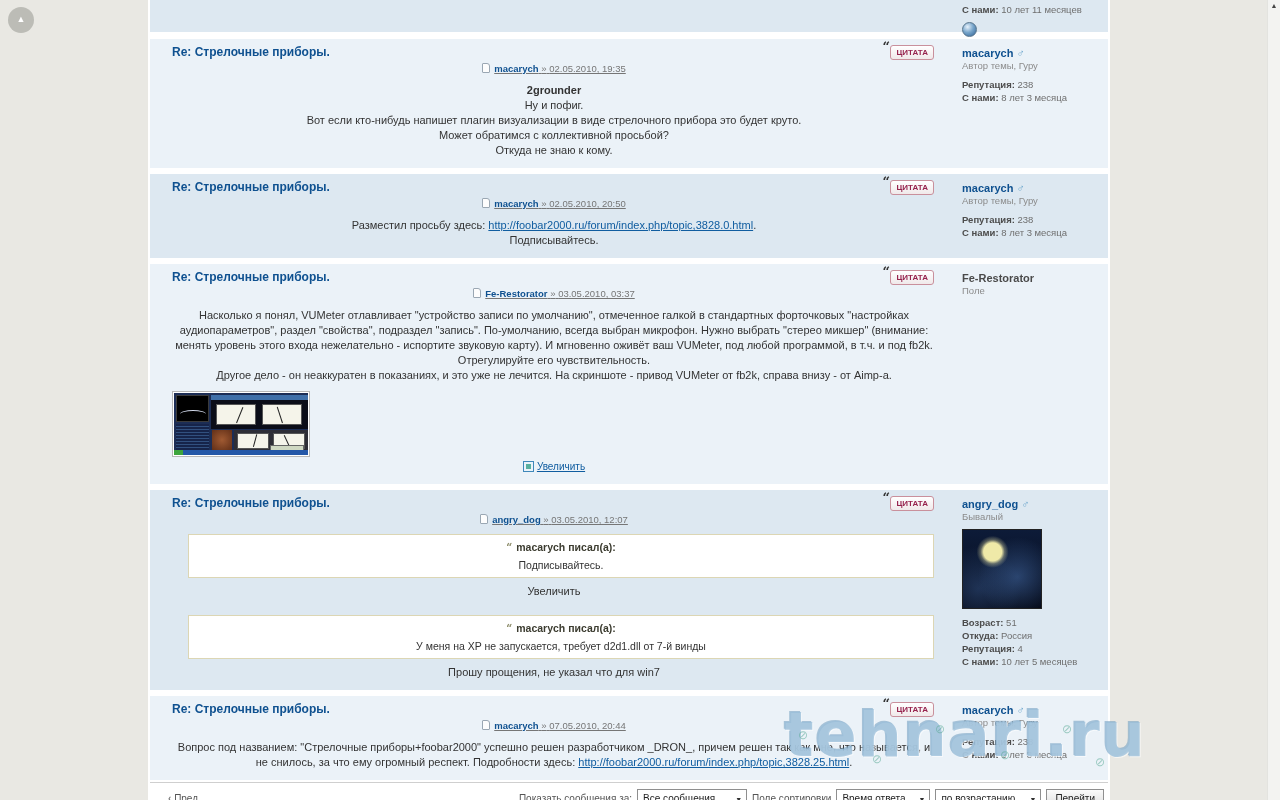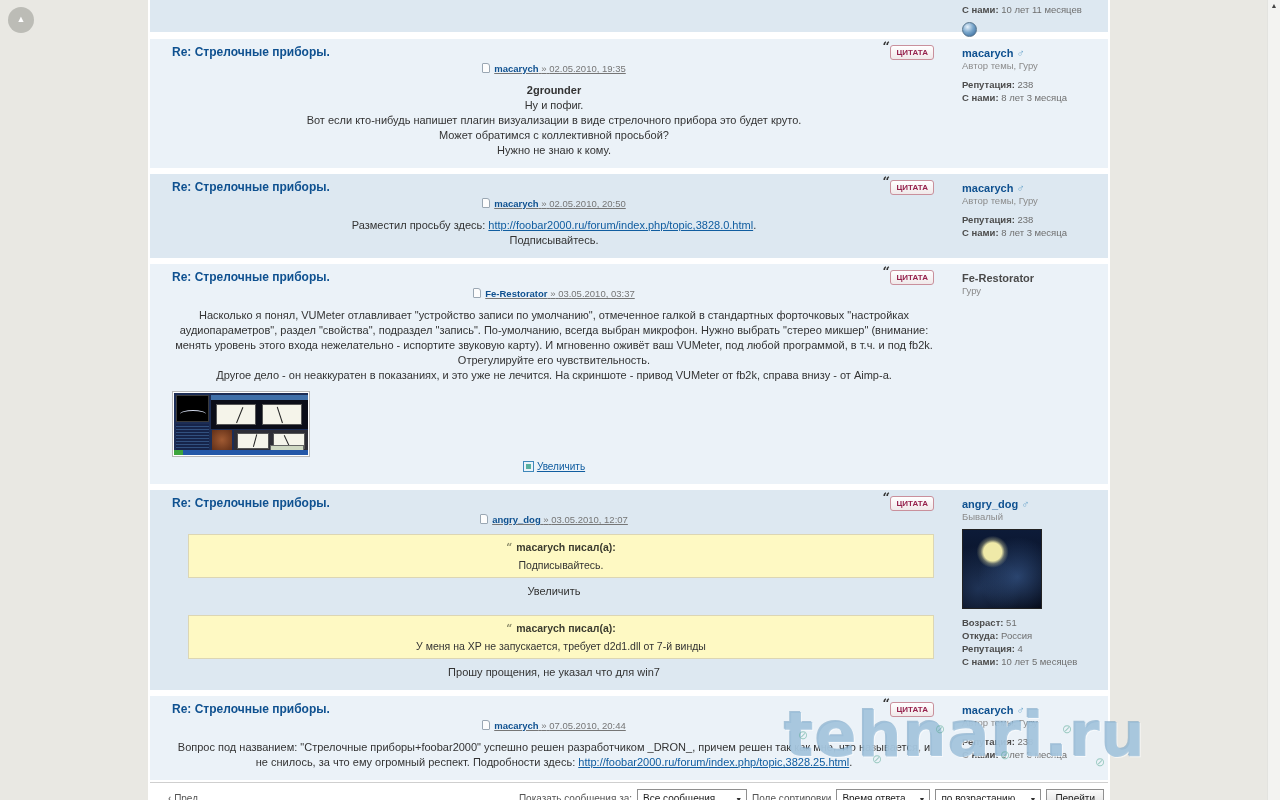--- a/index.html
+++ b/index.html
@@ -34,21 +34,21 @@
   .qmark { position:absolute; left:-9px; top:-7px; font-size:13px; font-weight:bold; color:#333;
     font-family:"DejaVu Serif", serif; }
   .pmeta { font-size:9.5px; color:#767676; margin:3px 0 9px 0;text-decoration:underline; }
   .doc-ico { display:inline-block; width:8px; height:10px; background:#fdfdfd; border:1px solid #9aa7b3;
     border-radius:1px 3px 1px 1px; vertical-align:-1px; margin-right:4px; }
   .author { color:#0f5190; font-weight:bold; }
   .pbody { font-size:11px; line-height:15px; color:#333; }
   .pbody .bold { font-weight:bold; }
   .blnk { color:#105da0; text-decoration:underline; }
 
-  .quotebox { background:#fef9c3; border:1px solid #dcd6b4; margin:6px 2px 6px 16px; padding:5px 9px;
+  .quotebox { background:#ffffff; border:1px solid #dcd6b4; margin:6px 2px 6px 16px; padding:5px 9px;
     font-size:10.5px; line-height:14px; }
   .qhead { font-weight:bold; color:#3c3c30; margin-bottom:4px; }
   .qhead .qm2 { font-family:"DejaVu Serif", serif; font-weight:bold; color:#8c8c6a; margin-right:4px; }
 
   
   .prof-name { font-size:11px; font-weight:bold; color:#0f5190; }
   .prof-name.guest { color:#4a4a4a; }
   .male { color:#6fa8cd; font-weight:normal; font-size:11px; }
   .prof-rank { font-size:9.5px; color:#8b8b8b; margin:1px 0 7px 0; }
   .pf { font-size:9.5px; color:#6e6e6e; line-height:13px; }
@@ -134,21 +134,21 @@
       <div class="phead">
         <span class="ptitle">Re: Стрелочные приборы.</span>
         <span class="quote-btn"><span class="qmark">“</span><span>ЦИТАТА</span></span>
       </div>
       <div class="pmeta"><span class="doc-ico"></span><a href="#" class="author">macarych</a> <span>»</span> <span>02.05.2010, 19:35</span></div>
       <div class="pbody">
         <div class="bold">2grounder</div>
         <div>Ну и пофиг.</div>
         <div>Вот если кто-нибудь напишет плагин визуализации в виде стрелочного прибора это будет круто.</div>
         <div>Может обратимся с коллективной просьбой?</div>
-        <div>Нужно не знаю к кому.</div>
+        <div>Откуда не знаю к кому.</div>
       </div>
     </div>
     <div class="post-prof">
       <div class="prof-name"><a href="#" class="prof-name">macarych</a> <span class="male">♂</span></div>
       <div class="prof-rank">Автор темы, Гуру</div>
       <div class="pf"><b>Репутация:</b> <span>238</span></div>
       <div class="pf"><b>С нами:</b> <span>8 лет 3 месяца</span></div>
     </div>
   </div>
 
@@ -211,21 +211,21 @@
               <div class="sc-task"></div>
               <div class="sc-start"></div>
             </div>
           </div>
           <div class="zoomline"><span class="zoom-ico"><i></i></span><a href="#" class="zoomlink">Увеличить</a></div>
         </div>
       </div>
     </div>
     <div class="post-prof">
       <div class="prof-name guest">Fe-Restorator</div>
-      <div class="prof-rank">Гуру</div>
+      <div class="prof-rank">Поле</div>
     </div>
   </div>
 
   <div class="post bg2">
     <div class="post-main">
       <div class="phead">
         <span class="ptitle">Re: Стрелочные приборы.</span>
         <span class="quote-btn"><span class="qmark">“</span><span>ЦИТАТА</span></span>
       </div>
       <div class="pmeta"><span class="doc-ico"></span><a href="#" class="author">angry_dog</a> <span>»</span> <span>03.05.2010, 12:07</span></div>

